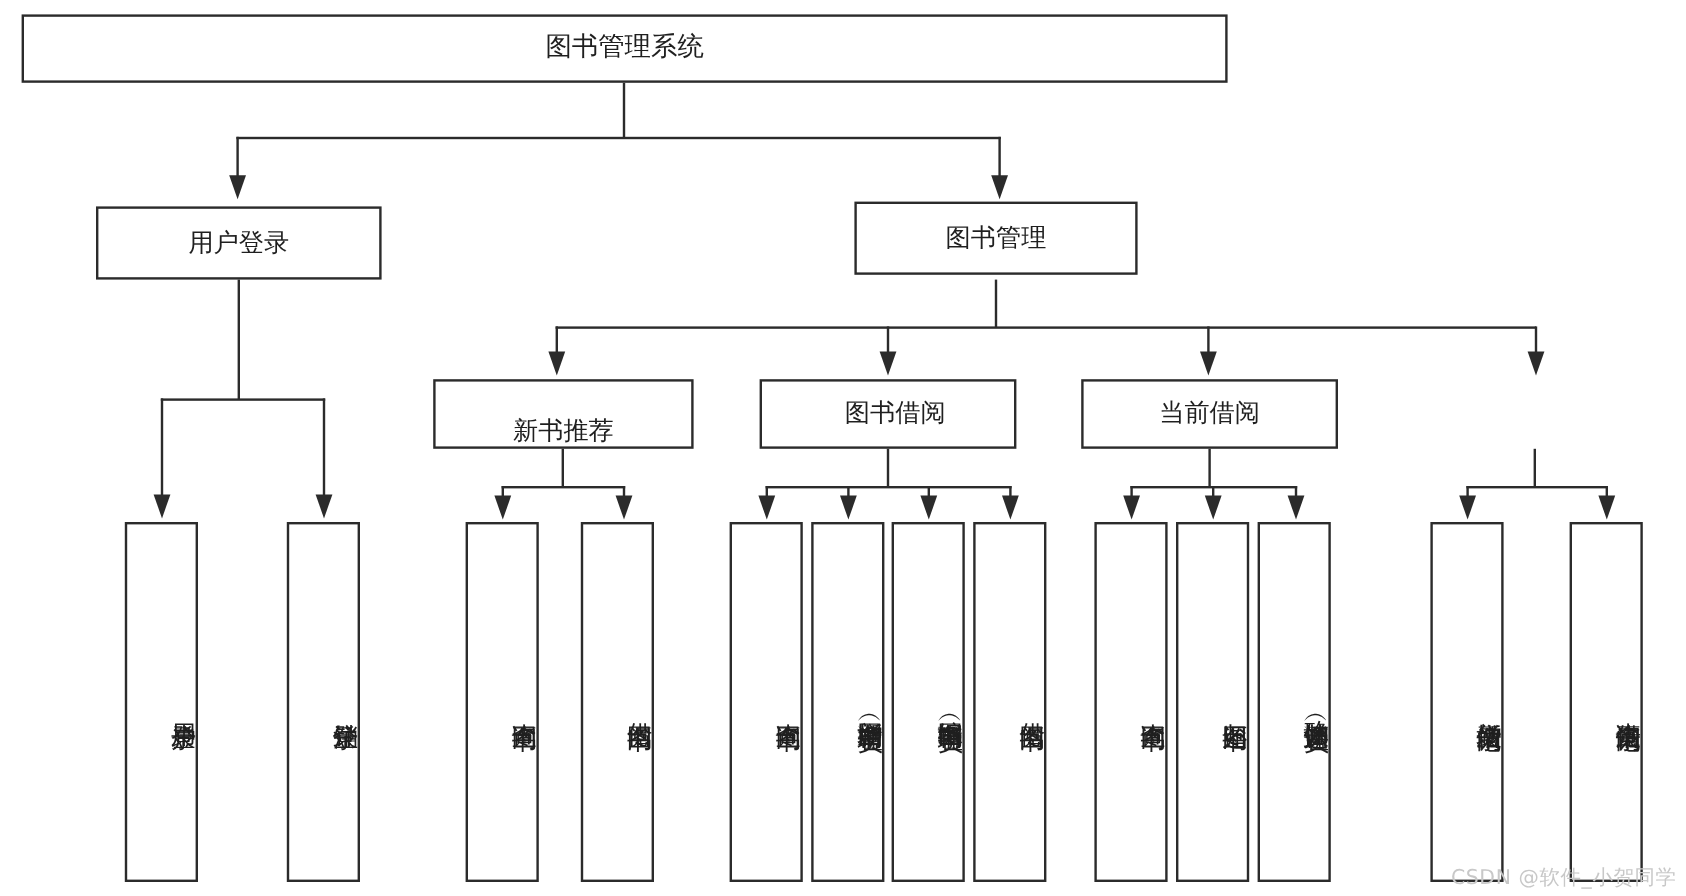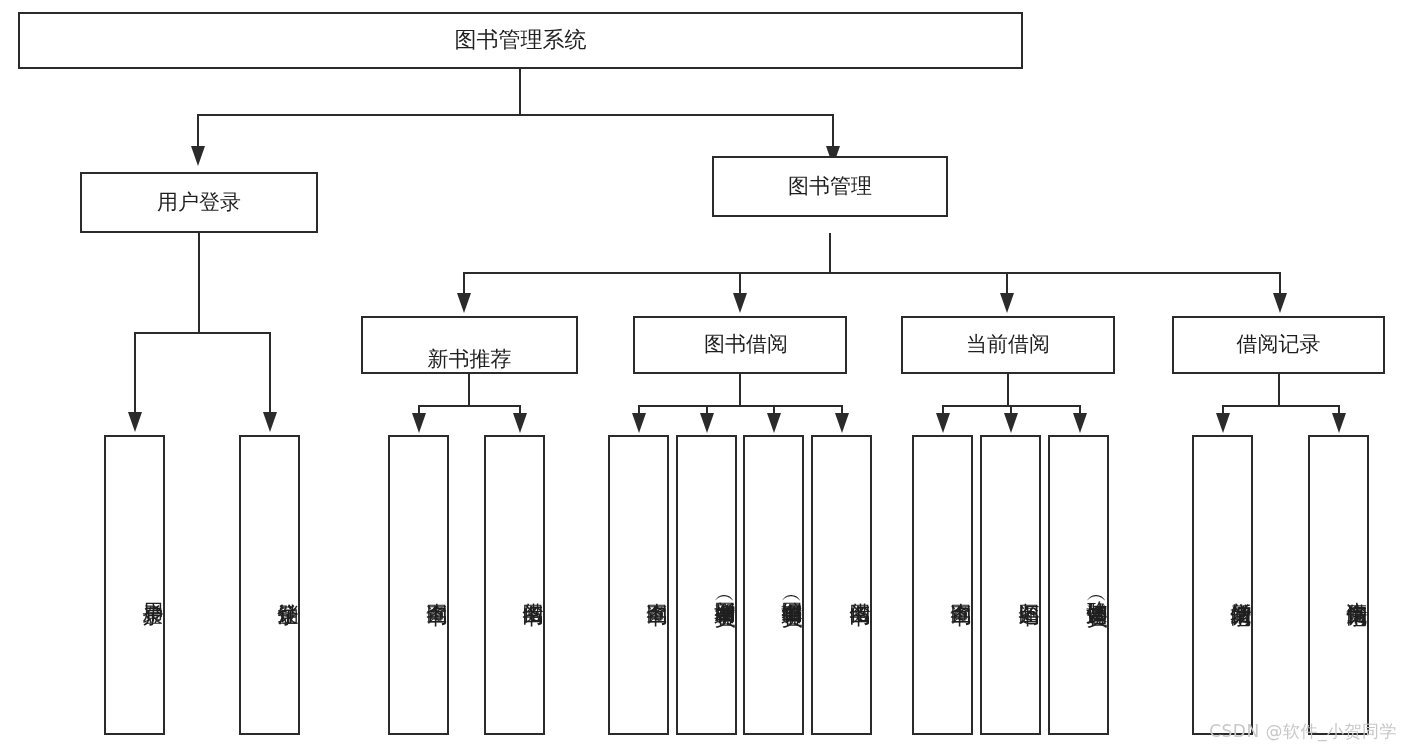--- a/index.html
+++ b/index.html
@@ -72,21 +72,21 @@
 
   <div class="conn vline" style="left:197px;top:114px;height:33px;"></div>
   <div class="arrow" style="left:191px;top:146px;"></div>
 
   <div class="conn vline" style="left:832px;top:114px;height:33px;"></div>
   <div class="arrow" style="left:826px;top:146px;"></div>
 
   <div class="node horiz" style="left:80px;top:172px;width:238px;height:61px;">
     <span>用户登录</span>
   </div>
-  <div class="node horiz" style="left:712px;top:156px;width:236px;height:61px;">
+  <div class="node horiz" style="left:712px;top:168px;width:236px;height:61px;">
     <span>图书管理</span>
   </div>
 
   <div class="conn vline" style="left:198px;top:233px;height:100px;"></div>
   <div class="conn hline" style="left:134px;top:332px;width:137px;"></div>
   <div class="conn vline" style="left:134px;top:332px;height:81px;"></div>
   <div class="arrow" style="left:128px;top:412px;"></div>
   <div class="conn vline" style="left:269px;top:332px;height:81px;"></div>
   <div class="arrow" style="left:263px;top:412px;"></div>
 
@@ -109,23 +109,20 @@
   <div class="arrow" style="left:1273px;top:293px;"></div>
 
   <div class="node horiz" style="left:361px;top:316px;width:217px;height:58px;align-items:flex-end;">
     <span>新书推荐</span>
   </div>
   <div class="node horiz" style="left:633px;top:316px;width:214px;height:58px;padding-left:12px;">
     <span>图书借阅</span>
   </div>
   <div class="node horiz" style="left:901px;top:316px;width:214px;height:58px;">
     <span>当前借阅</span>
-  </div>
-  <div class="node horiz" style="left:1172px;top:316px;width:213px;height:58px;">
-    <span>借阅记录</span>
   </div>
 
   <div class="conn vline" style="left:468px;top:374px;height:32px;"></div>
   <div class="conn hline" style="left:418px;top:405px;width:103px;"></div>
   <div class="conn vline" style="left:418px;top:405px;height:9px;"></div>
   <div class="arrow" style="left:412px;top:413px;"></div>
   <div class="conn vline" style="left:519px;top:405px;height:9px;"></div>
   <div class="arrow" style="left:513px;top:413px;"></div>
 
   <div class="node vert" style="left:388px;top:435px;width:61px;height:300px;">

